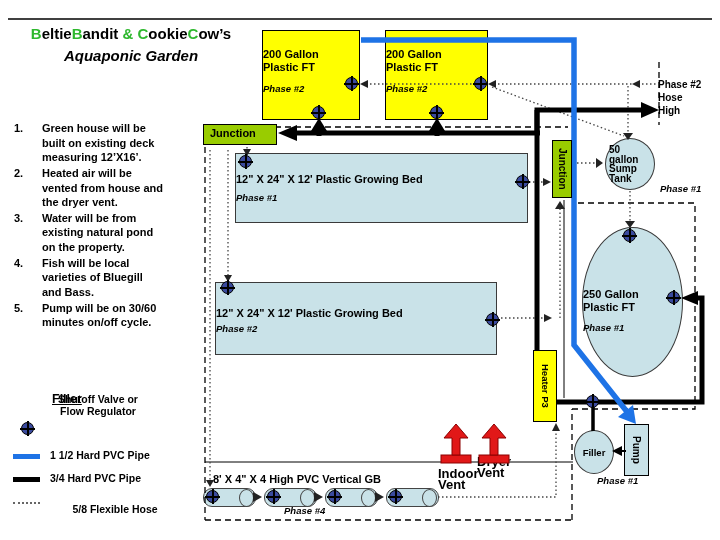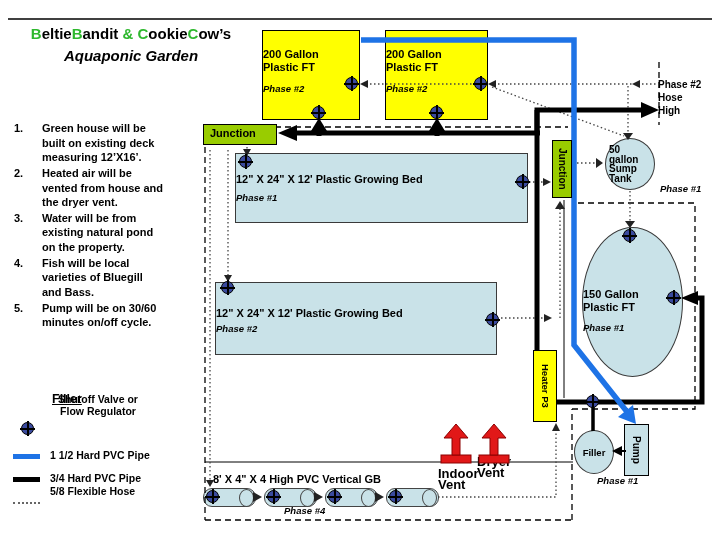--- a/index.html
+++ b/index.html
@@ -75,21 +75,21 @@
   </div>
 
   <div class="abs legend-title">Filler</div>
   <div class="valve" style="left:21px;top:422px;"></div>
   <div class="abs leg-label" style="left:50px;top:394px;width:96px;text-align:center;">Shutoff Valve or Flow Regulator</div>
   <div class="swatch-blue" style="left:13px;top:454px;"></div>
   <div class="abs leg-label" style="left:50px;top:450px;width:130px;">1 1/2 Hard PVC Pipe</div>
   <div class="swatch-black" style="left:13px;top:477px;"></div>
   <div class="abs leg-label" style="left:50px;top:473px;width:130px;">3/4 Hard PVC Pipe</div>
   <div class="swatch-dot" style="left:13px;top:502px;"></div>
-  <div class="abs leg-label" style="left:50px;top:486px;width:130px;">5/8 Flexible Hose</div>
+  <div class="abs leg-label" style="left:50px;top:504px;width:130px;text-align:center;">5/8 Flexible Hose</div>
 
   <div class="box yellow tc" style="left:262px;top:30px;width:98px;height:90px;padding-top:17px;">
     <div class="tank-label">
         <div>200 Gallon</div>
         <div>Plastic FT</div>
       </div>
     <div class="phase" style="margin-top:9px;">Phase #2</div>
   </div>
   <div class="box yellow tc" style="left:385px;top:30px;width:103px;height:90px;padding-top:17px;">
     <div class="tank-label">
@@ -108,21 +108,21 @@
     <div class="phase" style="margin-top:4px;">Phase #2</div>
   </div>
 
   <div class="box lblue ell tc" style="left:605px;top:138px;width:50px;height:52px;display:flex;align-items:center;justify-content:center;">
     <div style="font-size:10px;line-height:9.5px;width:42px;">50 gallon Sump Tank</div>
   </div>
   <div class="abs phase" style="left:660px;top:183px;">Phase #1</div>
 
   <div class="box lblue ell tc" style="left:582px;top:227px;width:101px;height:150px;padding-top:60px;">
     <div class="tank-label">
-        <div>150 Gallon</div>
+        <div>250 Gallon</div>
         <div>Plastic FT</div>
       </div>
     <div class="phase" style="margin-top:8px;">Phase #1</div>
   </div>
 
   <div class="box lblue ell tc" style="left:574px;top:430px;width:40px;height:44px;display:flex;align-items:center;justify-content:center;font-size:9.5px;">
     <span>Filler</span>
   </div>
   <div class="box lblue vtext" style="left:624px;top:424px;width:25px;height:52px;font-size:10px;border:1px solid #000;">
     <span>Pump</span>

